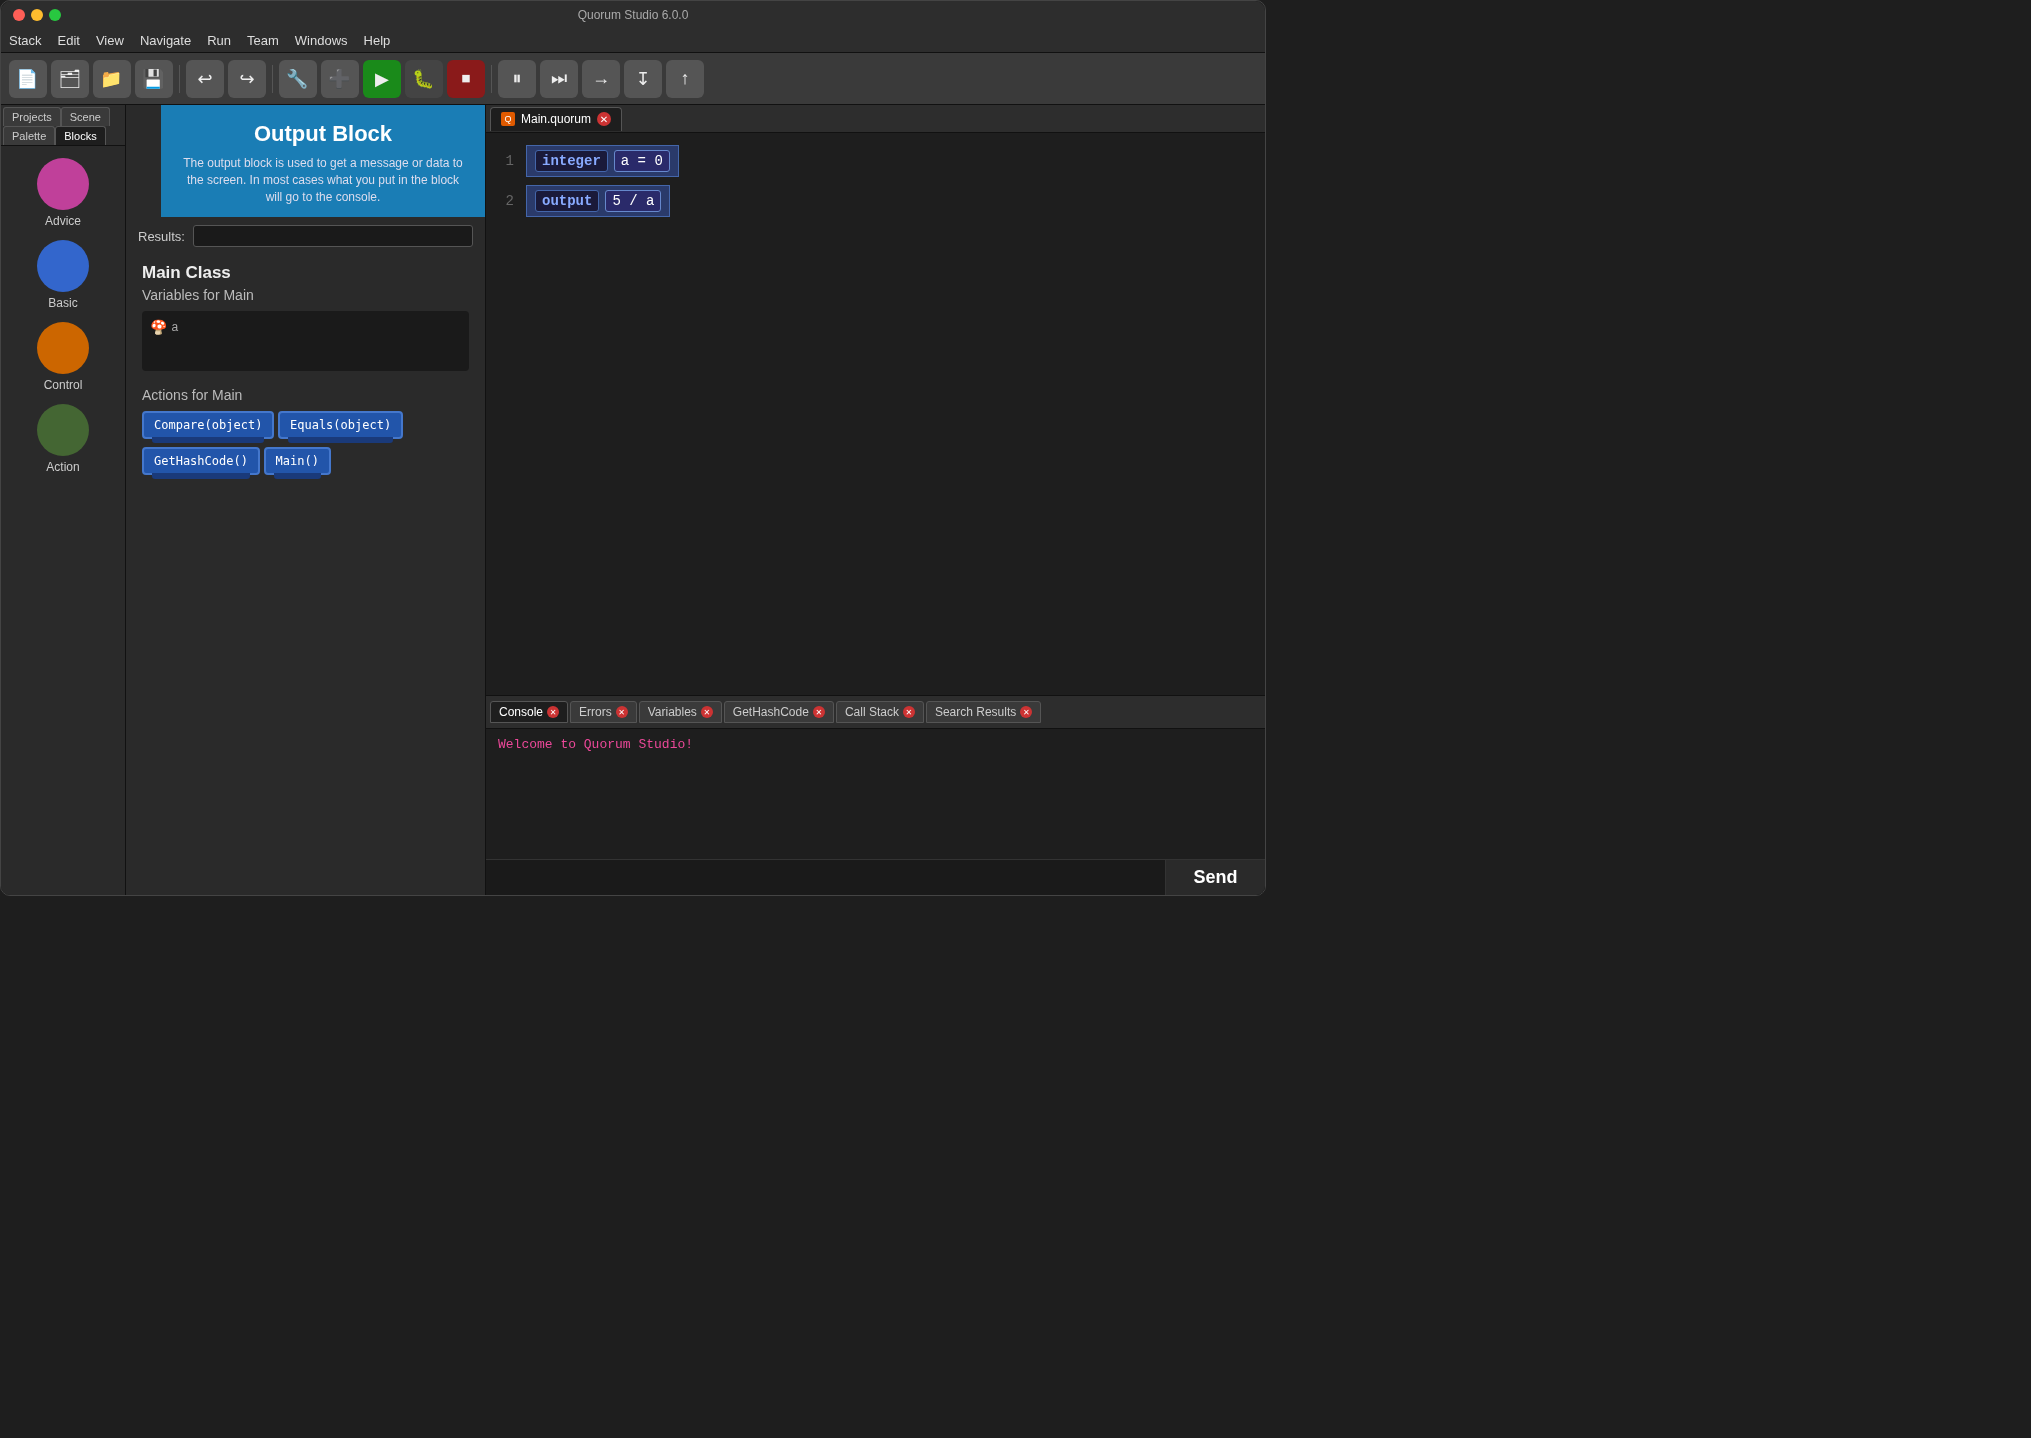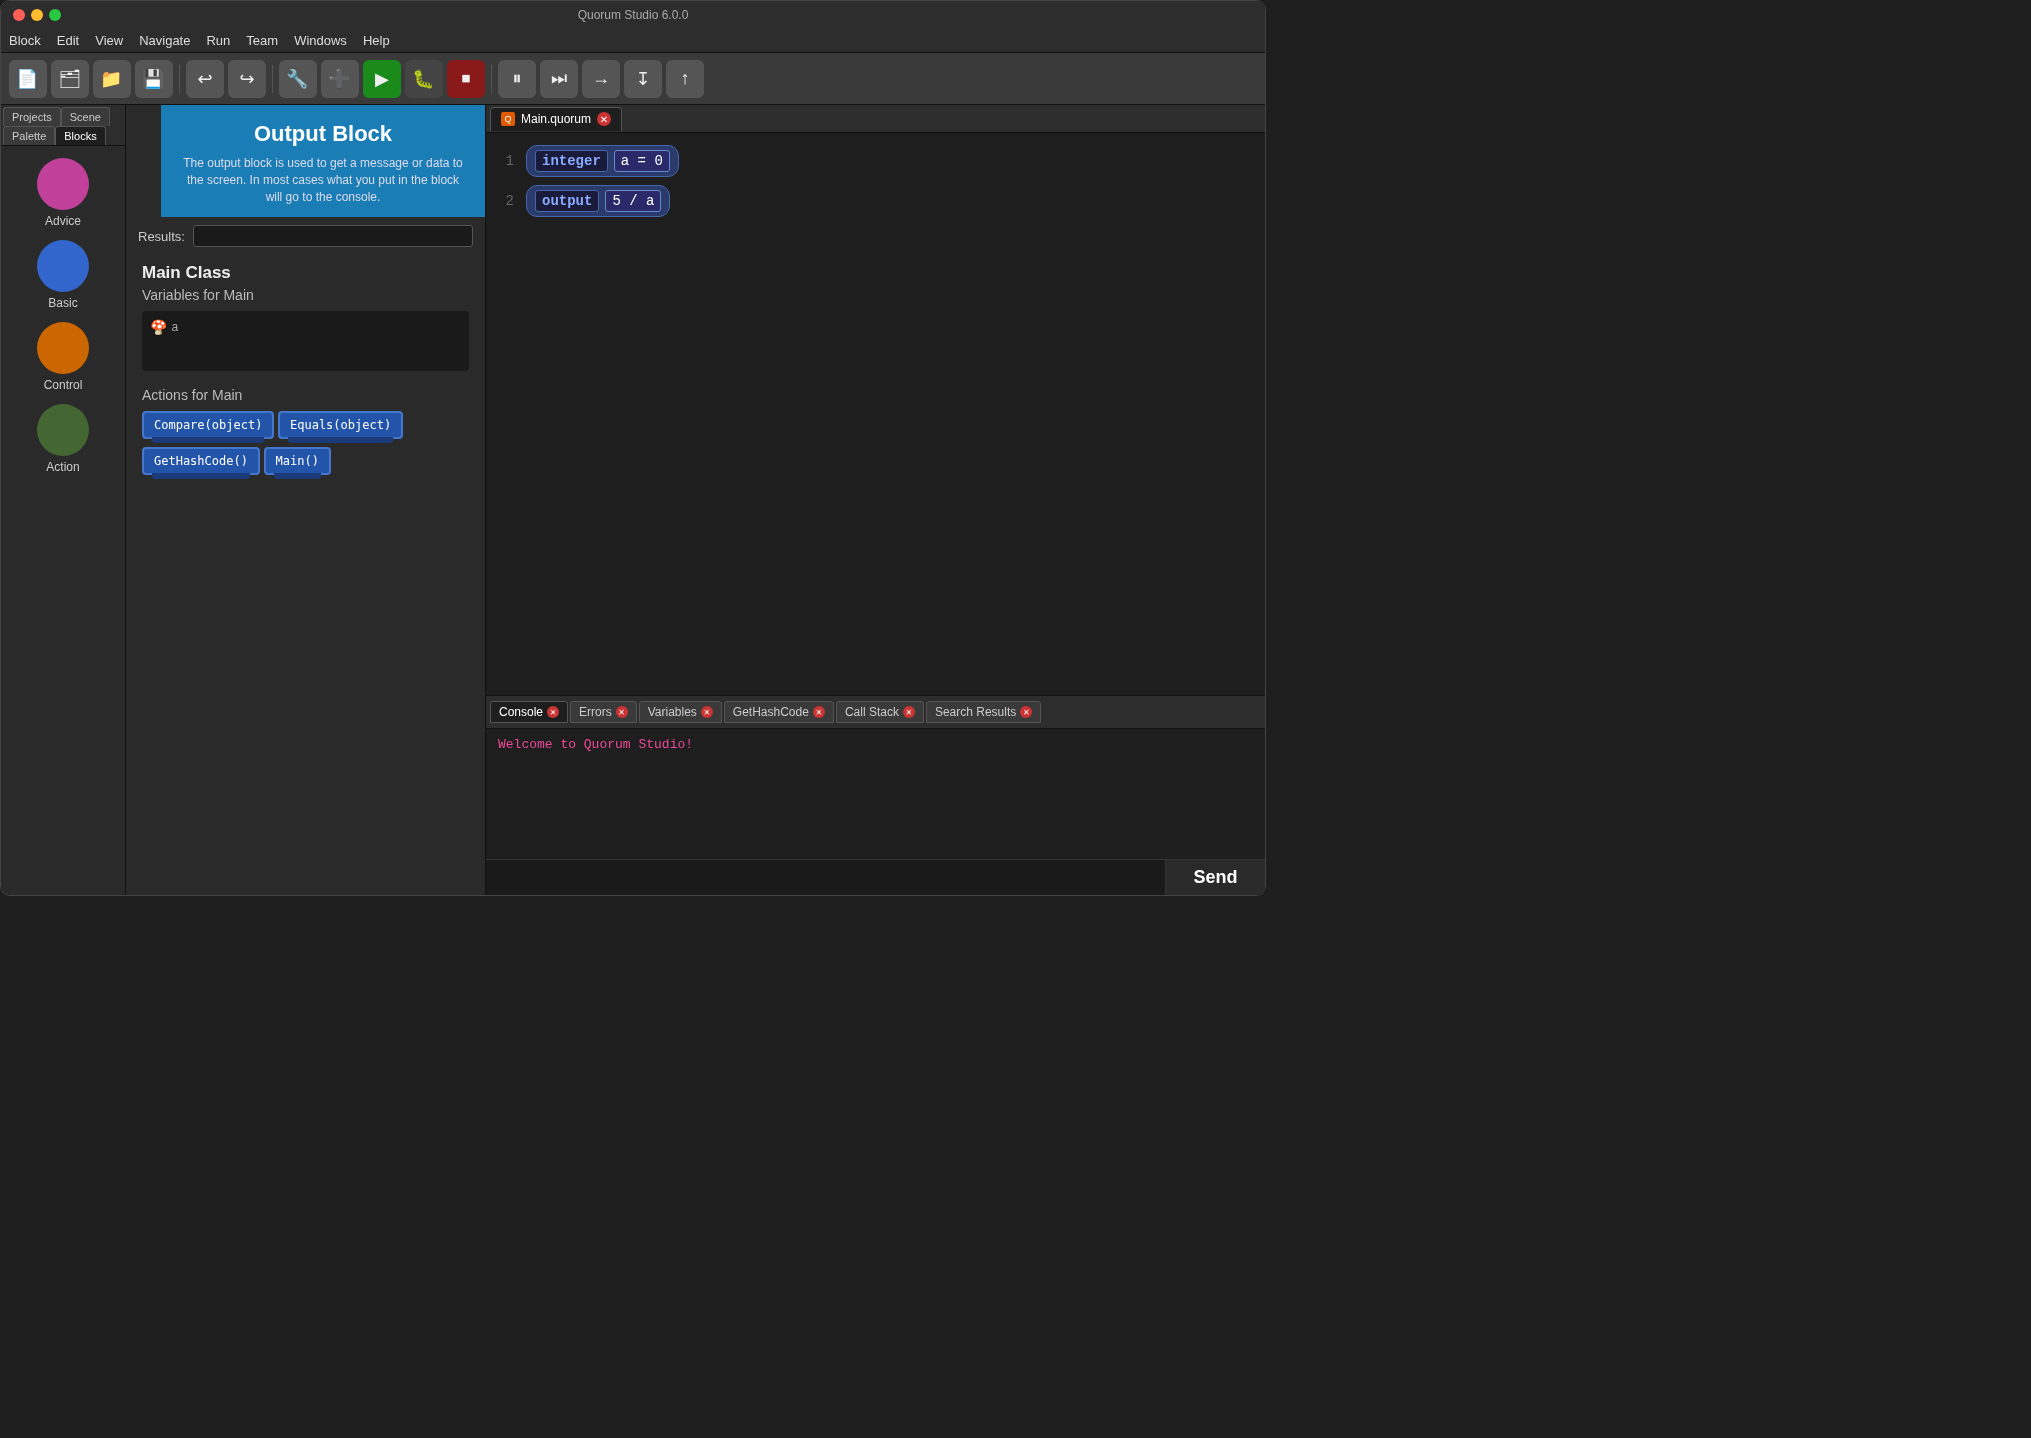--- a/index.html
+++ b/index.html
@@ -297,21 +297,21 @@
       min-width: 20px;
       text-align: right;
       user-select: none;
     }
     .code-block {
       display: inline-flex;
       align-items: center;
       gap: 6px;
       background: #2a3a6a;
       border: 1px solid #4466aa;
-      border-radius: 11px;
+      border-radius: 0;
       padding: 4px 8px;
     }
     .code-keyword {
       background: #1a1a3a;
       border: 1px solid #4466aa;
       border-radius: 3px;
       padding: 2px 6px;
       color: #88aaff;
       font-weight: bold;
     }
@@ -444,21 +444,21 @@
   <div class="titlebar">
     <div class="titlebar-buttons">
       <div class="titlebar-btn btn-close"></div>
       <div class="titlebar-btn btn-min"></div>
       <div class="titlebar-btn btn-max"></div>
     </div>
     <span class="titlebar-title">Quorum Studio 6.0.0</span>
   </div>
 
   <div class="menubar">
-    <span class="menubar-item">Block</span>
+    <span class="menubar-item">Stack</span>
     <span class="menubar-item">Edit</span>
     <span class="menubar-item">View</span>
     <span class="menubar-item">Navigate</span>
     <span class="menubar-item">Run</span>
     <span class="menubar-item">Team</span>
     <span class="menubar-item">Windows</span>
     <span class="menubar-item">Help</span>
   </div>
 
   <div class="toolbar">

